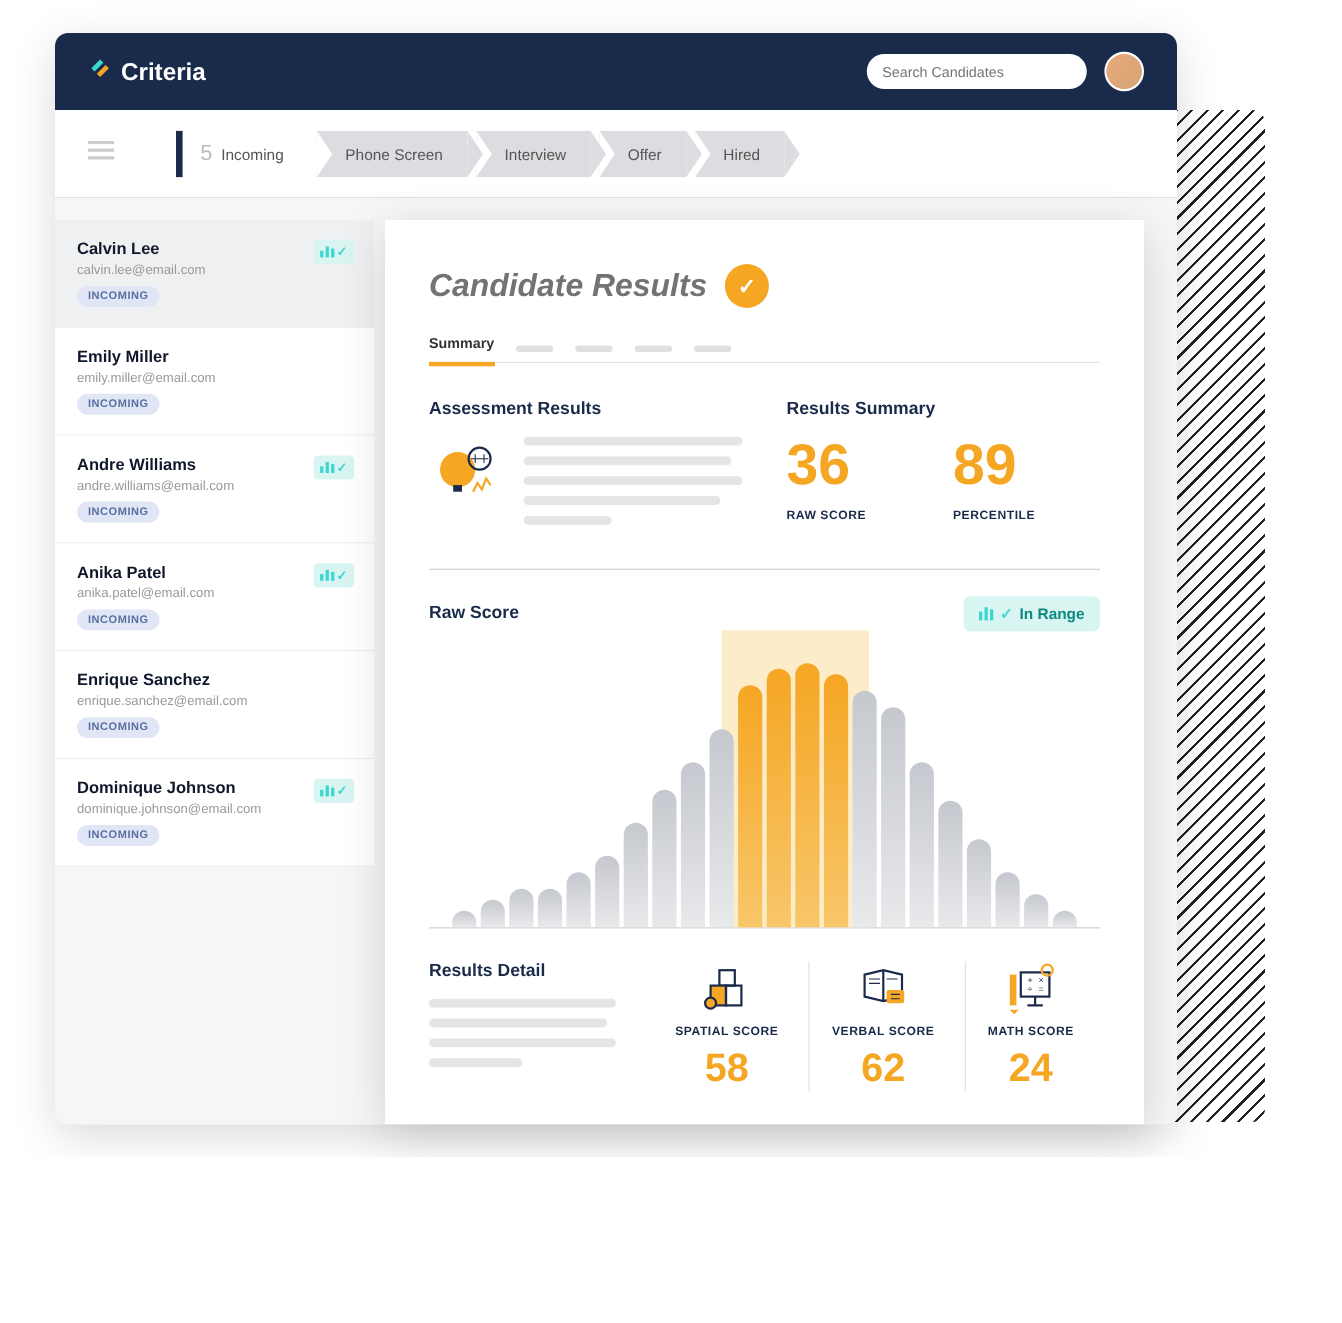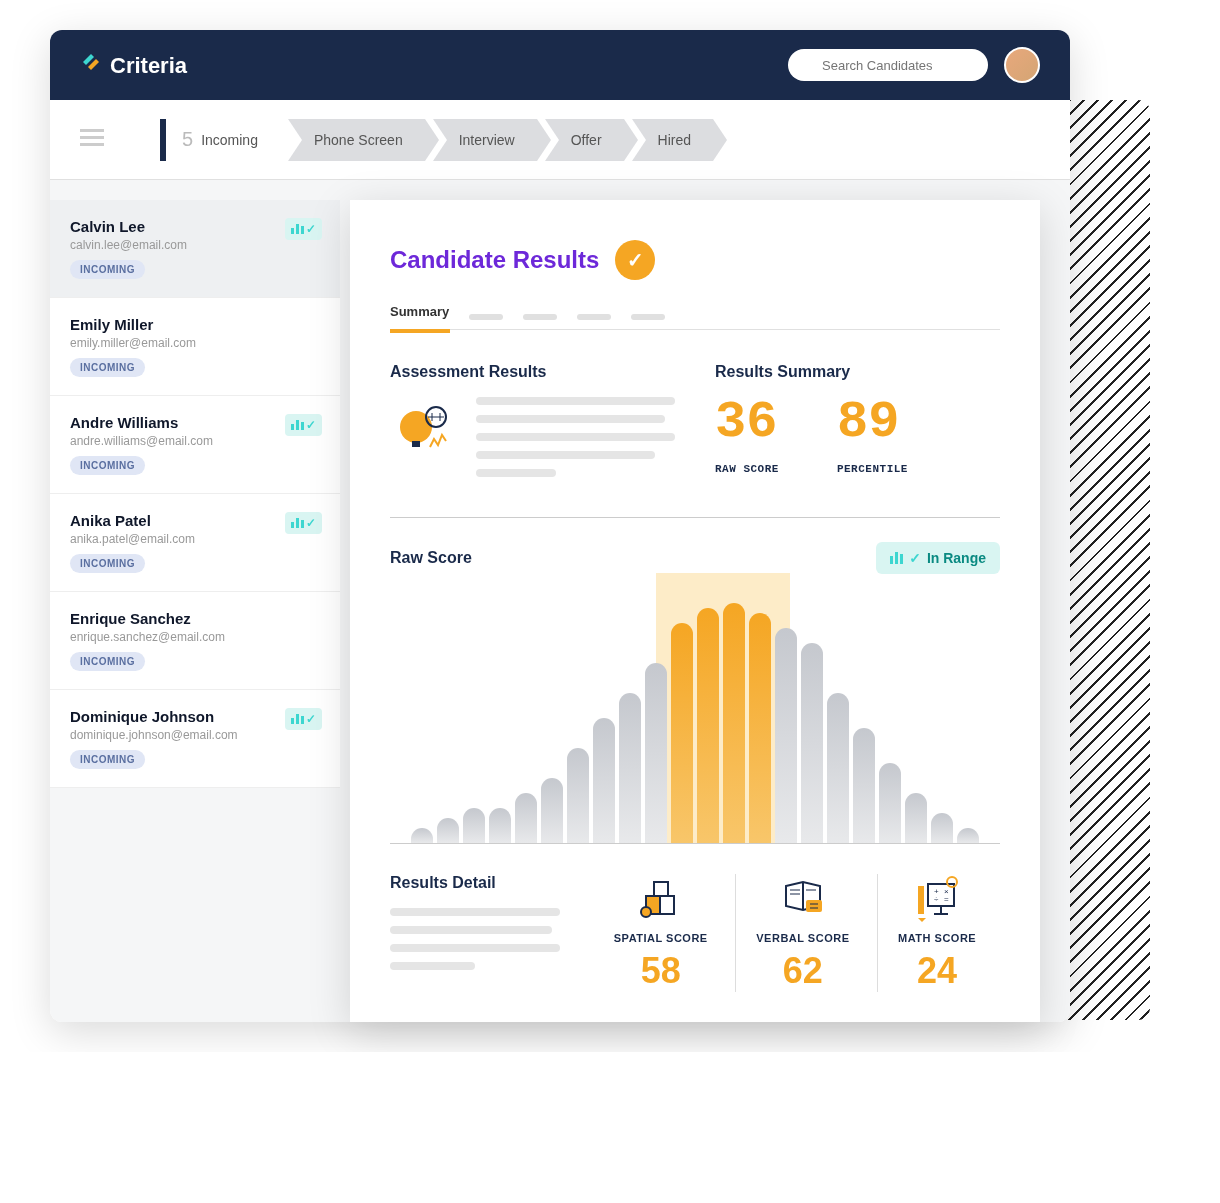--- a/index.html
+++ b/index.html
@@ -6,21 +6,21 @@
 body { font-family: -apple-system, BlinkMacSystemFont, 'Segoe UI', Arial, sans-serif; background: #fff; padding: 30px; }
 .stripe-bg { position: absolute; top: 100px; left: 50px; width: 1100px; height: 920px; background: repeating-linear-gradient(135deg, #222 0px, #222 2px, transparent 2px, transparent 10px); border-radius: 12px; z-index: 0; }
 .app-window { position: relative; width: 1020px; background: #fff; border-radius: 12px; box-shadow: 0 10px 40px rgba(0,0,0,0.15); overflow: visible; z-index: 1; margin-left: 20px; }
 .topbar { background: #1a2a4a; height: 70px; display: flex; align-items: center; padding: 0 30px; border-radius: 12px 12px 0 0; }
 .logo { display: flex; align-items: flex-end; color: #fff; font-size: 22px; font-weight: 700; }
 .logo-icon { margin-right: 8px; }
 .nav { display: flex; gap: 30px; margin-left: 40px; }
 .nav-item { color: #a0aec0; font-size: 15px; cursor: pointer; padding: 8px 0; }
 .nav-item.active { color: #fff; font-weight: 700; border-bottom: 3px solid #3dd6d0; }
 .search-box { margin-left: auto; background: #fff; border-radius: 20px; height: 32px; width: 200px; display: flex; align-items: center; padding: 0 14px; }
-.search-input { border: none; outline: none; font-size: 13px; color: #999; width: 100%; margin-left: 20px; }
+.search-input { border: none; outline: none; font-size: 13px; color: #999; width: 100%; }
 .avatar { width: 36px; height: 36px; border-radius: 50%; background: linear-gradient(135deg,#e8a87c,#d4a574); margin-left: 16px; border: 2px solid #fff; }
 .subheader { background: #fff; height: 80px; display: flex; align-items: center; padding: 0 30px; border-bottom: 1px solid #e0e0e0; }
 .hamburger { margin-right: 16px; cursor: pointer; }
 .page-title { font-size: 26px; font-weight: 800; color: #1a2a4a; }
 .pipeline { display: flex; gap: 8px; margin-left: 40px; }
 .pipe-stage { position: relative; height: 42px; display: flex; align-items: center; padding: 0 22px 0 26px; font-size: 14px; color: #555; background: #dcdde0; }
 .pipe-stage::after { content: ''; position: absolute; right: -14px; top: 0; width: 0; height: 0; border-top: 21px solid transparent; border-bottom: 21px solid transparent; border-left: 14px solid #dcdde0; z-index: 2; }
 .pipe-stage::before { content: ''; position: absolute; left: 0; top: 0; width: 0; height: 0; border-top: 21px solid transparent; border-bottom: 21px solid transparent; border-left: 14px solid #fff; }
 .pipe-stage.active { background: #fff; border-left: 6px solid #1a2a4a; padding-left: 16px; }
 .pipe-stage.active::after { border-left-color: #fff; }
@@ -33,35 +33,35 @@
 .cand-name { font-size: 15px; font-weight: 700; color: #0f172a; }
 .cand-email { font-size: 12px; color: #999; margin-top: 3px; }
 .cand-tag { display: inline-block; background: #e0e6f5; color: #5a6fa0; font-size: 10px; font-weight: 700; padding: 4px 10px; border-radius: 12px; margin-top: 8px; letter-spacing: 0.5px; }
 .cand-badge { position: absolute; top: 18px; right: 18px; display: flex; align-items: center; gap: 2px; background: #d9f5f2; padding: 4px 6px; border-radius: 4px; }
 .cand-badge-bars { display: flex; align-items: flex-end; gap: 2px; }
 .cand-badge-bars span { width: 3px; background: #3dd6d0; }
 .cand-badge-check { color: #3dd6d0; font-size: 12px; font-weight: bold; }
 .detail-panel { flex: 1; }
 .results-card { position: relative; width: 690px; background: #fff; box-shadow: 0 10px 40px rgba(0,0,0,0.15); padding: 40px 40px 30px; margin-left: 10px; margin-top: 20px; z-index: 5; }
 .results-header { display: flex; align-items: center; gap: 16px; margin-bottom: 24px; }
-.results-title { font-size: 24px; font-weight: 800; color: #6d28d9; }
+.results-title { font-size: 29px; font-weight: 800; color: #737373; font-style: italic; }
 .check-circle { width: 40px; height: 40px; background: #f5a623; border-radius: 50%; display: flex; align-items: center; justify-content: center; color: #fff; font-size: 20px; font-weight: bold; }
 .tabs-row { display: flex; align-items: center; gap: 20px; border-bottom: 1px solid #e0e0e0; padding-bottom: 0; margin-bottom: 0; }
 .tab { font-size: 13px; color: #999; padding-bottom: 10px; cursor: pointer; }
 .tab.active { color: #333; font-weight: 600; }
 .tab-placeholder { width: 34px; height: 6px; background: #e0e0e0; border-radius: 3px; }
 .tab-underline { height: 4px; background: #f5a623; width: 60px; margin-top: -1px; margin-bottom: 30px; }
 .two-col { display: flex; gap: 40px; }
 .col { flex: 1; }
 .section-heading { font-size: 16px; font-weight: 700; color: #1a2a4a; margin-bottom: 16px; }
 .assess-row { display: flex; gap: 16px; align-items: flex-start; }
 .assess-icon { width: 70px; height: 70px; flex-shrink: 0; }
 .text-lines { flex: 1; }
 .text-line { height: 8px; background: #e5e5e5; border-radius: 4px; margin-bottom: 10px; }
-.scores-row { display: flex; gap: 58px; font-family: Liberation Mono, monospace; }
+.scores-row { display: flex; gap: 79px; }
 .score-block { text-align: left; }
 .score-num { font-size: 52px; font-weight: 800; color: #f5a623; line-height: 1; }
 .score-label { font-size: 11px; font-weight: 700; color: #1a2a4a; margin-top: 14px; letter-spacing: 0.5px; }
 .divider { height: 1px; background: #ccc; margin: 30px 0 24px; }
 .raw-score-row { display: flex; justify-content: space-between; align-items: center; margin-bottom: 20px; }
 .in-range-badge { display: flex; align-items: center; gap: 6px; background: #d9f5f2; padding: 8px 14px; border-radius: 6px; color: #0a8a82; font-weight: 700; font-size: 14px; }
 .chart { position: relative; height: 250px; display: flex; align-items: flex-end; justify-content: center; gap: 4px; border-bottom: 1px solid #ccc; padding: 0 10px; }
 .chart-highlight { position: absolute; background: #fdecc8; bottom: 0; z-index: 0; }
 .bar { width: 22px; border-radius: 11px 11px 0 0; z-index: 1; }
 .bar.gray { background: linear-gradient(to bottom, #c5c8ce, #e8e9eb); }

